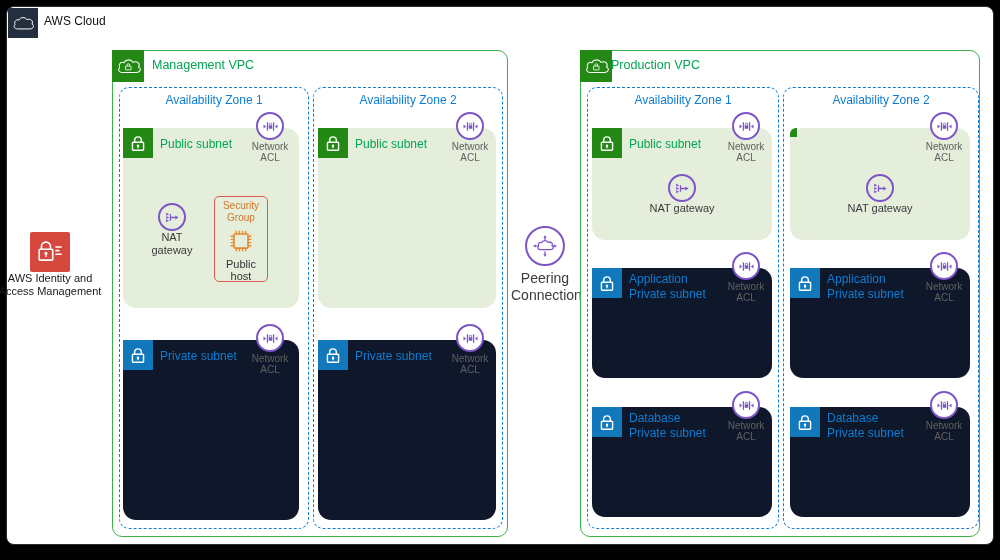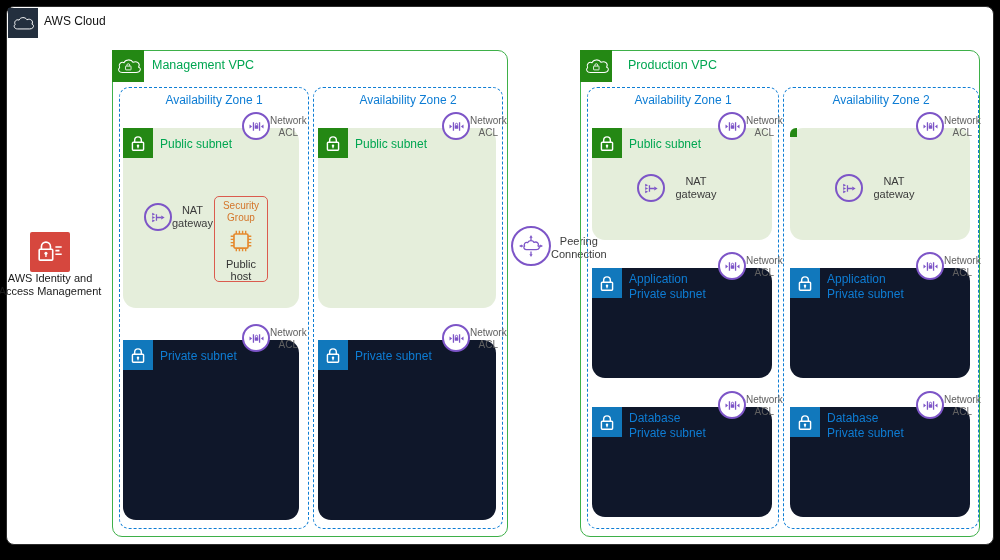--- a/index.html
+++ b/index.html
@@ -17,28 +17,28 @@
   .az-title{position:absolute;top:5px;left:0;right:0;text-align:center;font-size:12px;color:#0e7dd4;}
   .subnet{position:absolute;border-radius:13px;}
   .subnet.green{background:#e5eedb;}
   .subnet.blue{background:#0f172a;}
   .badge{position:absolute;left:0;top:0;width:30px;height:30px;display:flex;align-items:center;justify-content:center;color:#fff;}
   .subnet-label{position:absolute;left:37px;font-size:12px;white-space:nowrap;}
   .subnet-label.two{white-space:normal;width:90px;line-height:1.25;}
   .green-text{color:#00a651;}
   .blue-text{color:#0e7dd4;}
   .corner-mark{position:absolute;left:0;top:0;width:7px;height:9px;background:#248814;border-top-left-radius:6px;}
-  .group{position:absolute;display:flex;flex-direction:row;align-items:center;}
+  .group{position:absolute;display:flex;flex-direction:column;align-items:center;}
   .circ{border:2px solid #7d55c7;border-radius:50%;background:#fff;display:flex;align-items:center;justify-content:center;color:#7d55c7;box-sizing:border-box;flex:none;}
   .circ.nobg{background:transparent;}
   .c28{width:28px;height:28px;}
   .c40{width:40px;height:40px;}
   .nacl-label{margin-top:1px;width:54px;text-align:center;font-size:10px;line-height:1.12;color:#606060;}
   .nat-label{margin-top:0;text-align:center;font-size:11px;line-height:1.18;color:#3b3b3b;}
-  .mid-label{margin-top:4px;text-align:center;font-size:11px;line-height:1.18;color:#3b3b3b;}
+  .mid-label{margin-top:4px;text-align:center;font-size:14px;line-height:1.18;color:#3b3b3b;}
   .sg{position:absolute;border:1.4px solid #db5b4e;border-radius:5px;box-sizing:border-box;display:flex;flex-direction:column;align-items:center;padding-top:3px;}
   .sg-title{width:50px;text-align:center;font-size:10px;line-height:1.2;color:#d4762b;}
   .sg-host{margin-top:2px;width:50px;text-align:center;font-size:11px;line-height:1.1;color:#333;}
   .chip{margin-top:2px;color:#e58a2f;}
   .route-row{width:38px;height:11px;box-sizing:border-box;border:1px solid #7d55c7;background:#fff;display:flex;align-items:center;justify-content:center;font-size:7px;font-weight:700;color:#1b2430;letter-spacing:0;flex:none;}
   .routes{display:flex;flex-direction:column;gap:1px;align-items:center;}
   .plain{position:absolute;font-size:12px;color:#111;white-space:nowrap;}
   .iam-label{position:absolute;text-align:center;font-size:11px;line-height:1.2;color:#1a1a1a;}
   svg{display:block;}
 </style>
@@ -232,21 +232,21 @@
     <div class="mid-label" style="width:68px;">Peering Connection</div>
   </div>
 
 
   <div class="vpc" style="left:580px;top:50px;width:398px;height:485px;"></div>
   <div class="sq greenbg" style="left:580px;top:50px;width:32px;height:32px;color:#fff;">
     <svg width="27" height="17">
         <use href="#i-cloud-lock"></use>
       </svg>
   </div>
-  <div class="vpc-title" style="left:628px;top:58px;text-align:right;">Production VPC</div>
+  <div class="vpc-title" style="left:611px;top:58px;text-align:right;">Production VPC</div>
 
   <div class="az" style="left:587px;top:87px;width:190px;height:440px;">
     <div class="az-title">Availability Zone 1</div>
   </div>
 
   <div class="subnet green" style="left:592px;top:128px;width:180px;height:112px;">
     <div class="badge greenbg">
         <svg width="20" height="20">
           <use href="#i-lock"></use>
         </svg>

